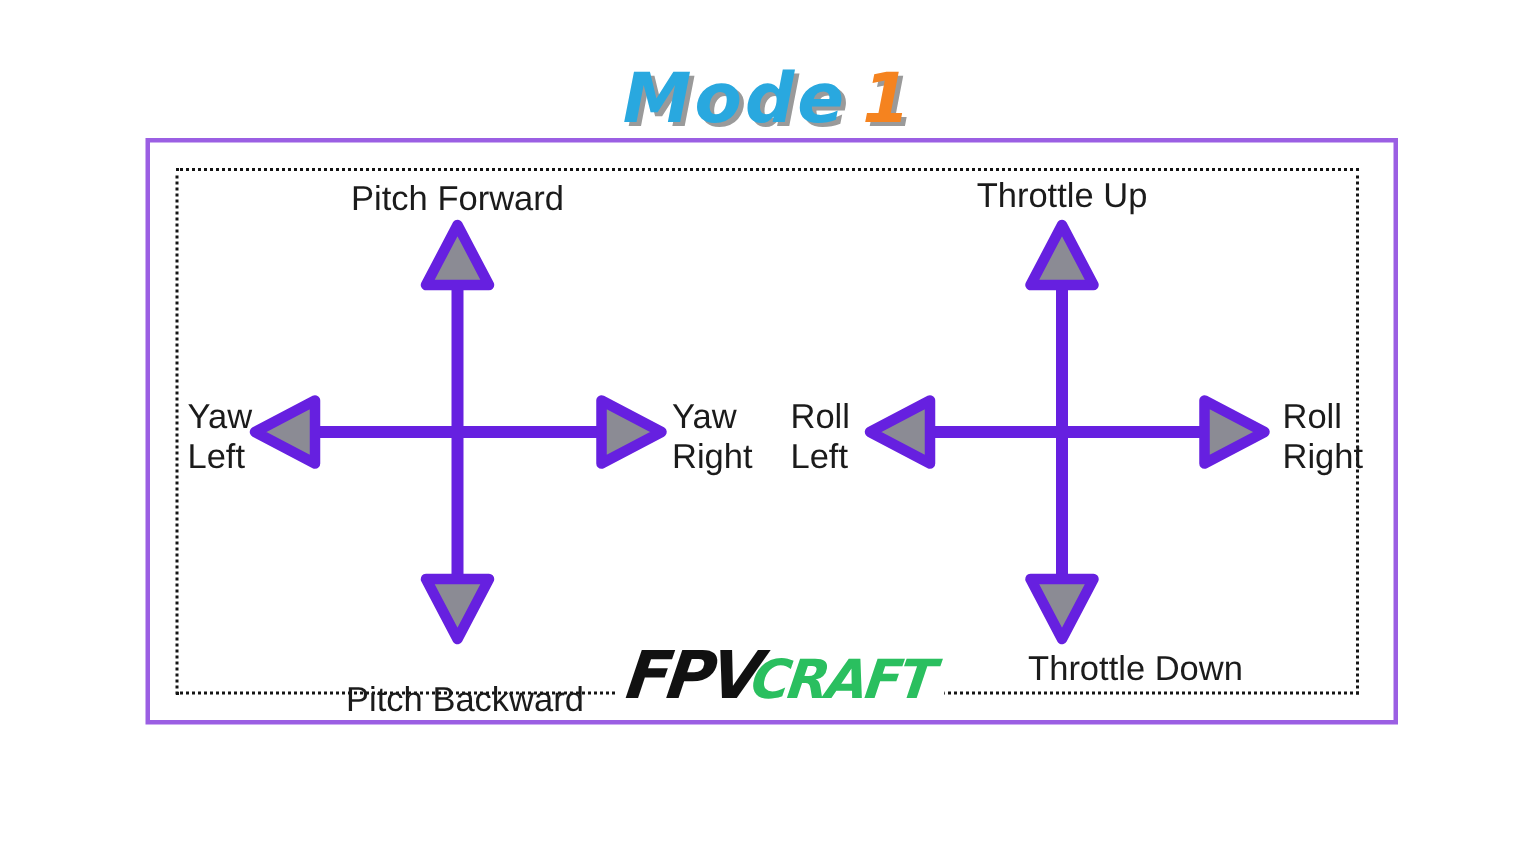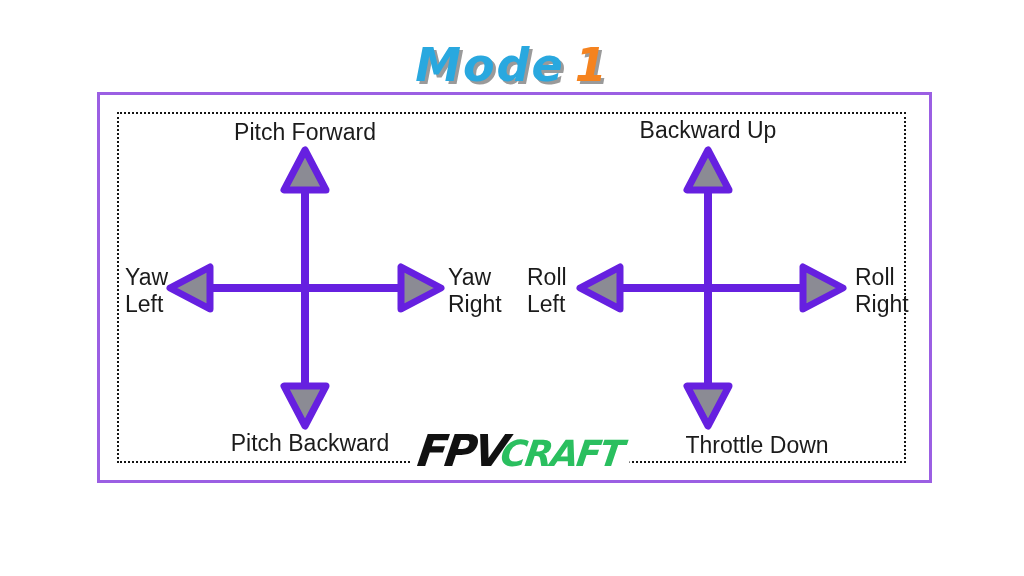--- a/index.html
+++ b/index.html
@@ -128,31 +128,31 @@
       <line class="arrow-line" x1="708" y1="165" x2="708" y2="412"></line>
       <line class="arrow-line" x1="595" y1="288" x2="828" y2="288"></line>
       <polygon class="arrow-head" points="708,150 687,190 729,190"></polygon>
       <polygon class="arrow-head" points="708,426 687,386 729,386"></polygon>
       <polygon class="arrow-head" points="580,288 620,267 620,309"></polygon>
       <polygon class="arrow-head" points="843,288 803,267 803,309"></polygon>
     </g>
   </svg>
 
   <div class="label centered" style="left:305px; top:119px;text-align:center;">Pitch Forward</div>
-  <div class="label centered" style="left:310px; top:430px;">Pitch Backward</div>
+  <div class="label centered" style="left:310px; top:453px;">Pitch Backward</div>
   <div class="label" style="left:125px; top:264px;">
     <div>Yaw</div>
     <div>Left</div>
   </div>
   <div class="label" style="left:448px; top:264px;">
     <div>Yaw</div>
     <div>Right</div>
   </div>
 
-  <div class="label centered" style="left:708px; top:117px;">Backward Up</div>
+  <div class="label centered" style="left:708px; top:117px;">Throttle Up</div>
   <div class="label centered" style="left:725px; top:432px;margin-left:32px;">Throttle Down</div>
   <div class="label" style="left:527px; top:264px;">
     <div>Roll</div>
     <div>Left</div>
   </div>
   <div class="label" style="left:855px; top:264px;">
     <div>Roll</div>
     <div>Right</div>
   </div>
 

